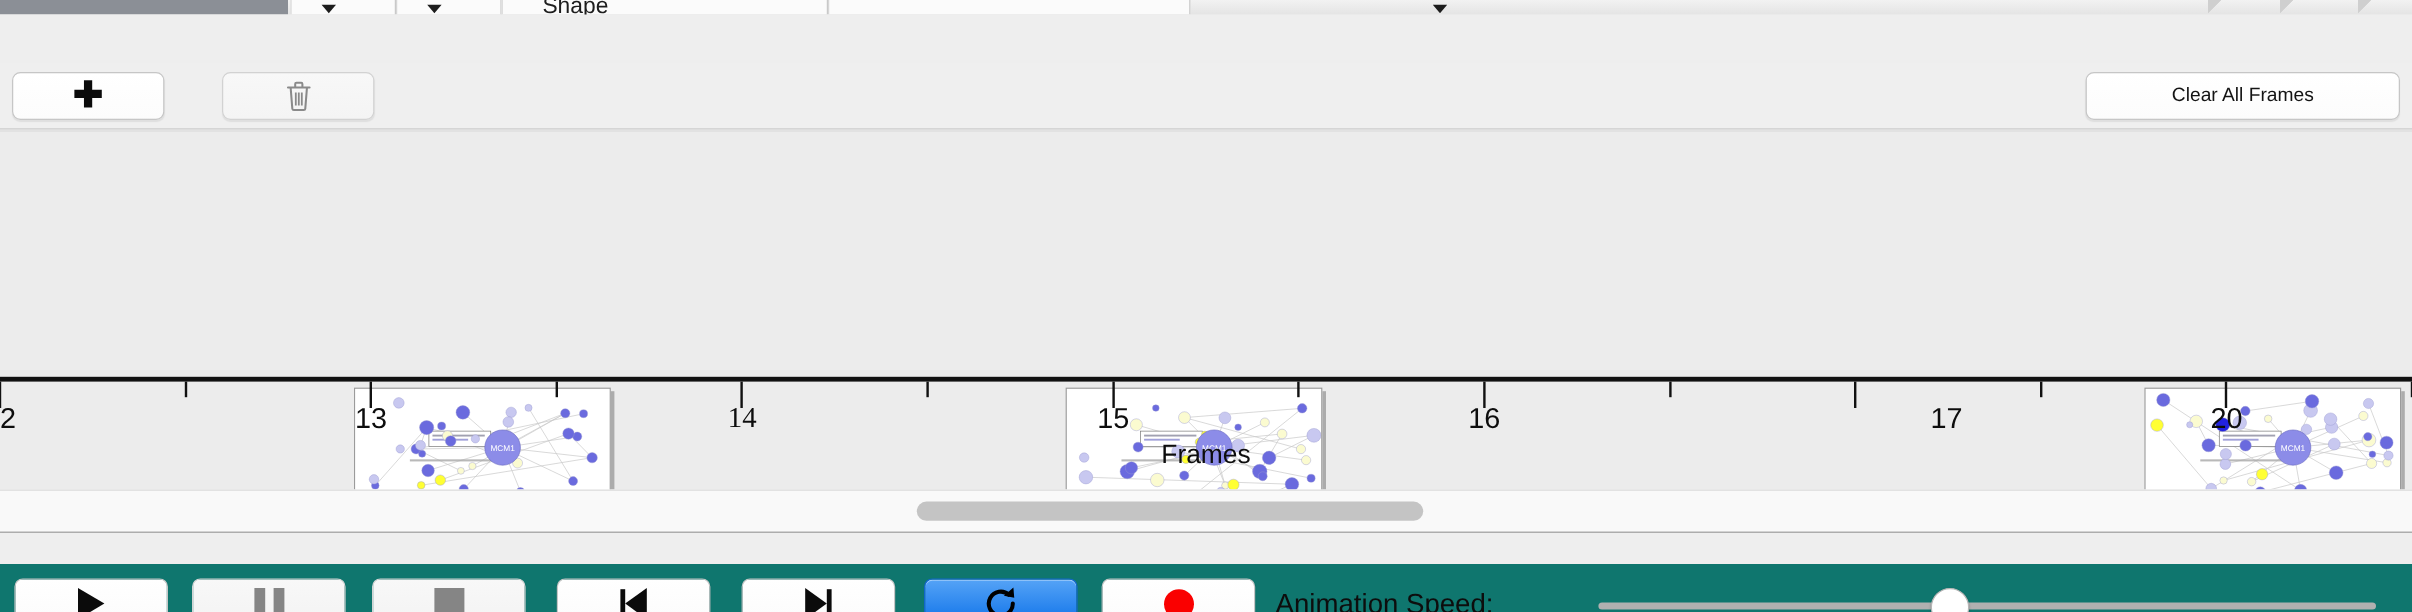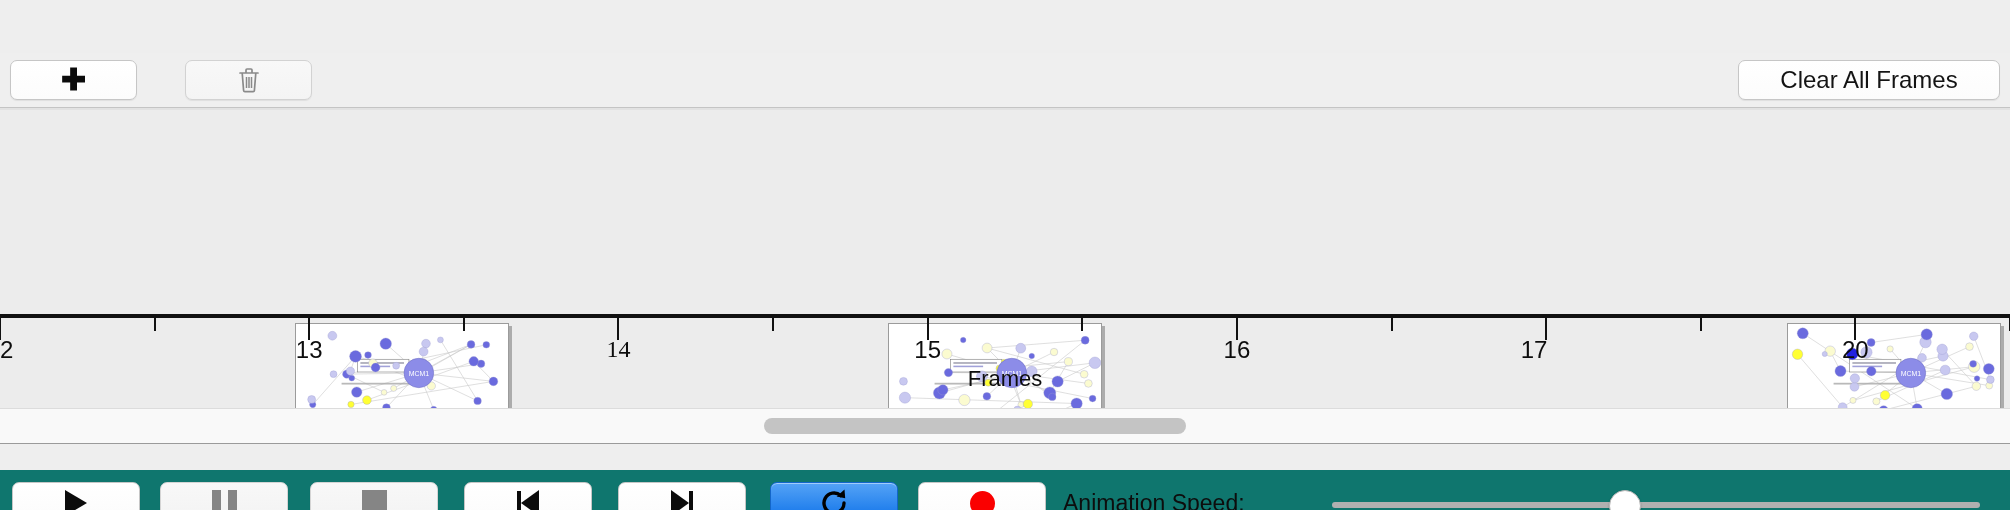--- a/index.html
+++ b/index.html
@@ -113,21 +113,21 @@
     cursor: default;
   }
   .tbtn.disabled {
     background: linear-gradient(#f8f8f8, #f4f4f4);
     border-color: #d2d2d2;
   }
   #add-frame-button  { left: 10px;  width: 127px; }
   #delete-frame-button { left: 185px; width: 127px; }
   #clear-frames-button {
     right: 10px; width: 262px;
-    font-size: 24px; color: #141414;
+    font-size: 16px; color: #141414;
   }
   .plus-glyph {
     font-size: 30px;
     font-weight: bold;
     color: #0b0b0b;
     line-height: 1;
   }
 
   
   .timeline-panel {
@@ -302,20 +302,34 @@
     background: #ffffff;
     border: 1px solid #b5b5b5;
     box-shadow: 0 1px 2px rgba(0,0,0,0.25);
   }
 </style>
 </head>
 <body>
 
 <div class="screen">
 
+  <div class="bg-strip">
+    <div class="bg-strip-left"></div>
+    <div class="bg-seg" style="left:242px;width:86px;"></div>
+    <div class="bg-seg" style="left:330px;width:86px;"></div>
+    <div class="bg-seg" style="left:418px;width:270px;"></div>
+    <div class="bg-seg" style="left:690px;width:300px;"></div>
+    <div class="bg-caret" style="left:268px;"></div>
+    <div class="bg-caret" style="left:356px;"></div>
+    <div class="bg-caret" style="left:1194px;"></div>
+    <div class="bg-shape-text">Shape</div>
+    <div class="bg-arrow" style="left:1840px;"></div>
+    <div class="bg-arrow" style="left:1900px;"></div>
+    <div class="bg-arrow" style="left:1965px;"></div>
+  </div>
 
 
   <div class="toolbar">
 
     <div class="tbtn" id="add-frame-button">
       <span class="plus-glyph">✚</span>
     </div>
 
     <div class="tbtn disabled" id="delete-frame-button">
       <svg width="24" height="28" viewBox="0 0 24 28">
@@ -560,21 +574,21 @@
         <div class="tick major" style="left: 617.462px;"></div>
         <div class="tick-label" style="left: 618.462px; font-family: Liberation Serif, serif;">14</div>
         <div class="tick minor" style="left: 772.077px;"></div>
         <div class="tick major" style="left: 926.692px;"></div>
         <div class="tick-label" style="left: 927.692px;">15</div>
         <div class="tick minor" style="left: 1081.31px;"></div>
         <div class="tick major" style="left: 1235.92px;"></div>
         <div class="tick-label" style="left: 1236.92px;">16</div>
         <div class="tick minor" style="left: 1390.54px;"></div>
         <div class="tick major" style="left: 1545.15px;"></div>
-        <div class="tick-label" style="left: 1534px; text-align: center;">17</div>
+        <div class="tick-label" style="left: 1622px; text-align: center;">17</div>
         <div class="tick minor" style="left: 1699.77px;"></div>
         <div class="tick major" style="left: 1854.38px;"></div>
         <div class="tick-label" style="left: 1855.38px;">20</div>
         <div class="tick minor" style="left: 2009px;"></div>
       </div>
 
     <div class="axis-caption">Frames</div>
   </div>
 
   <div class="hscroll">

